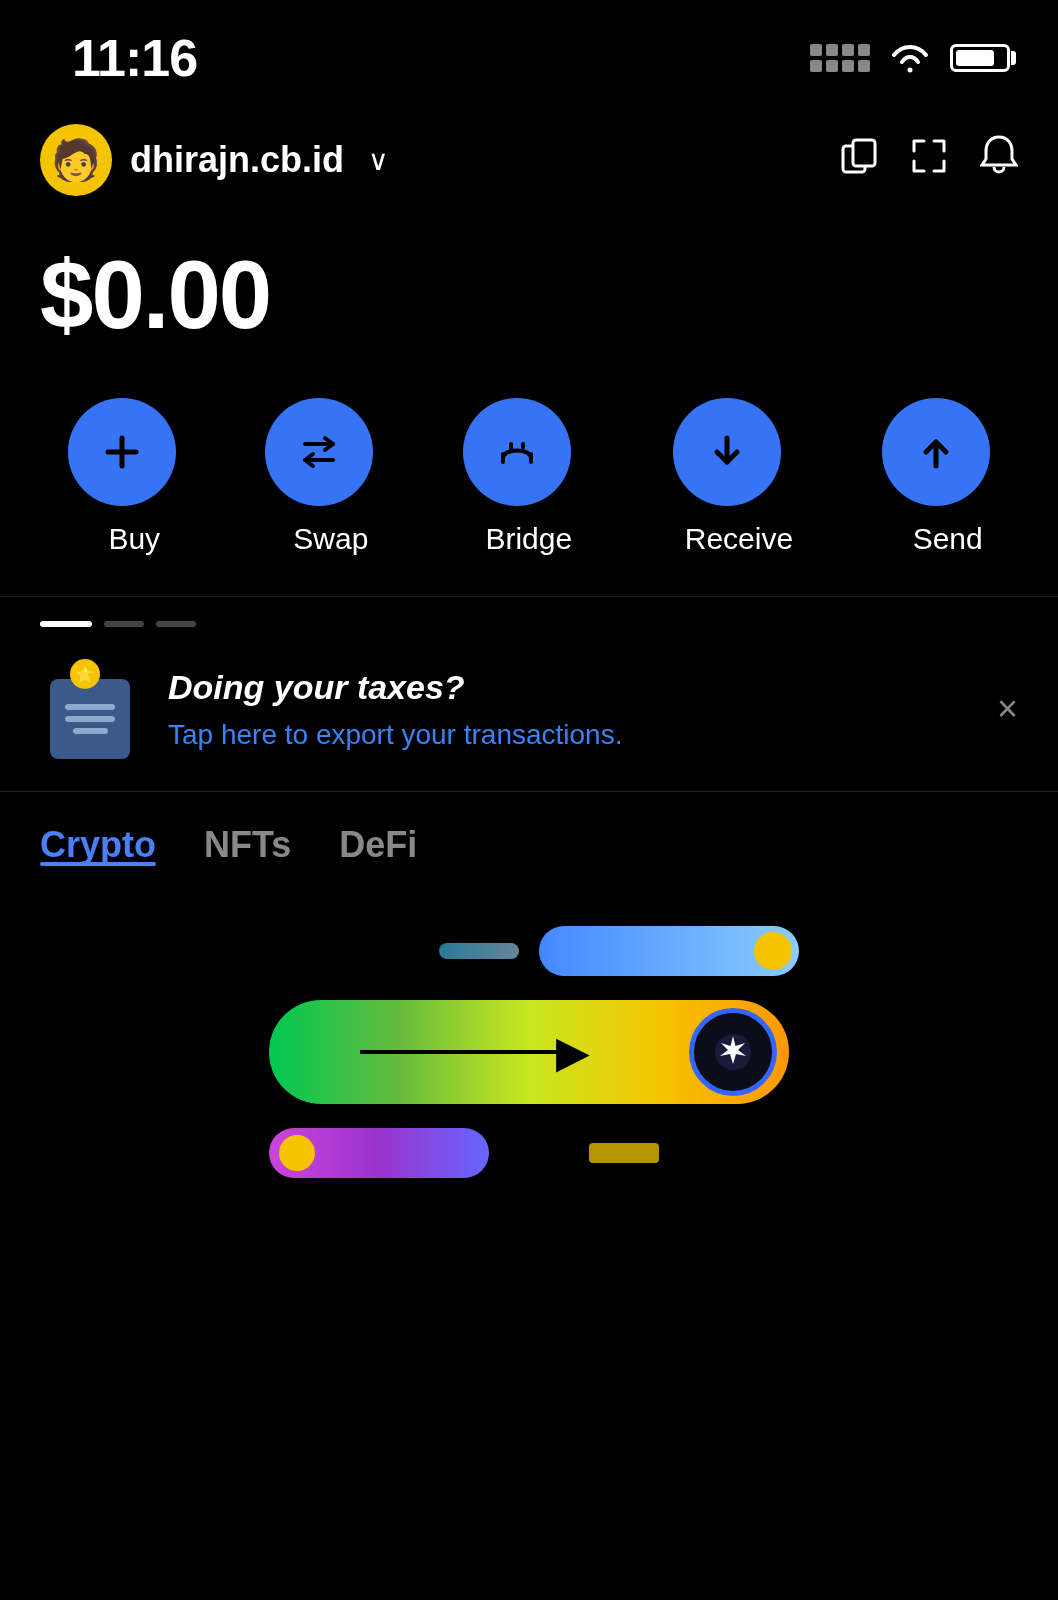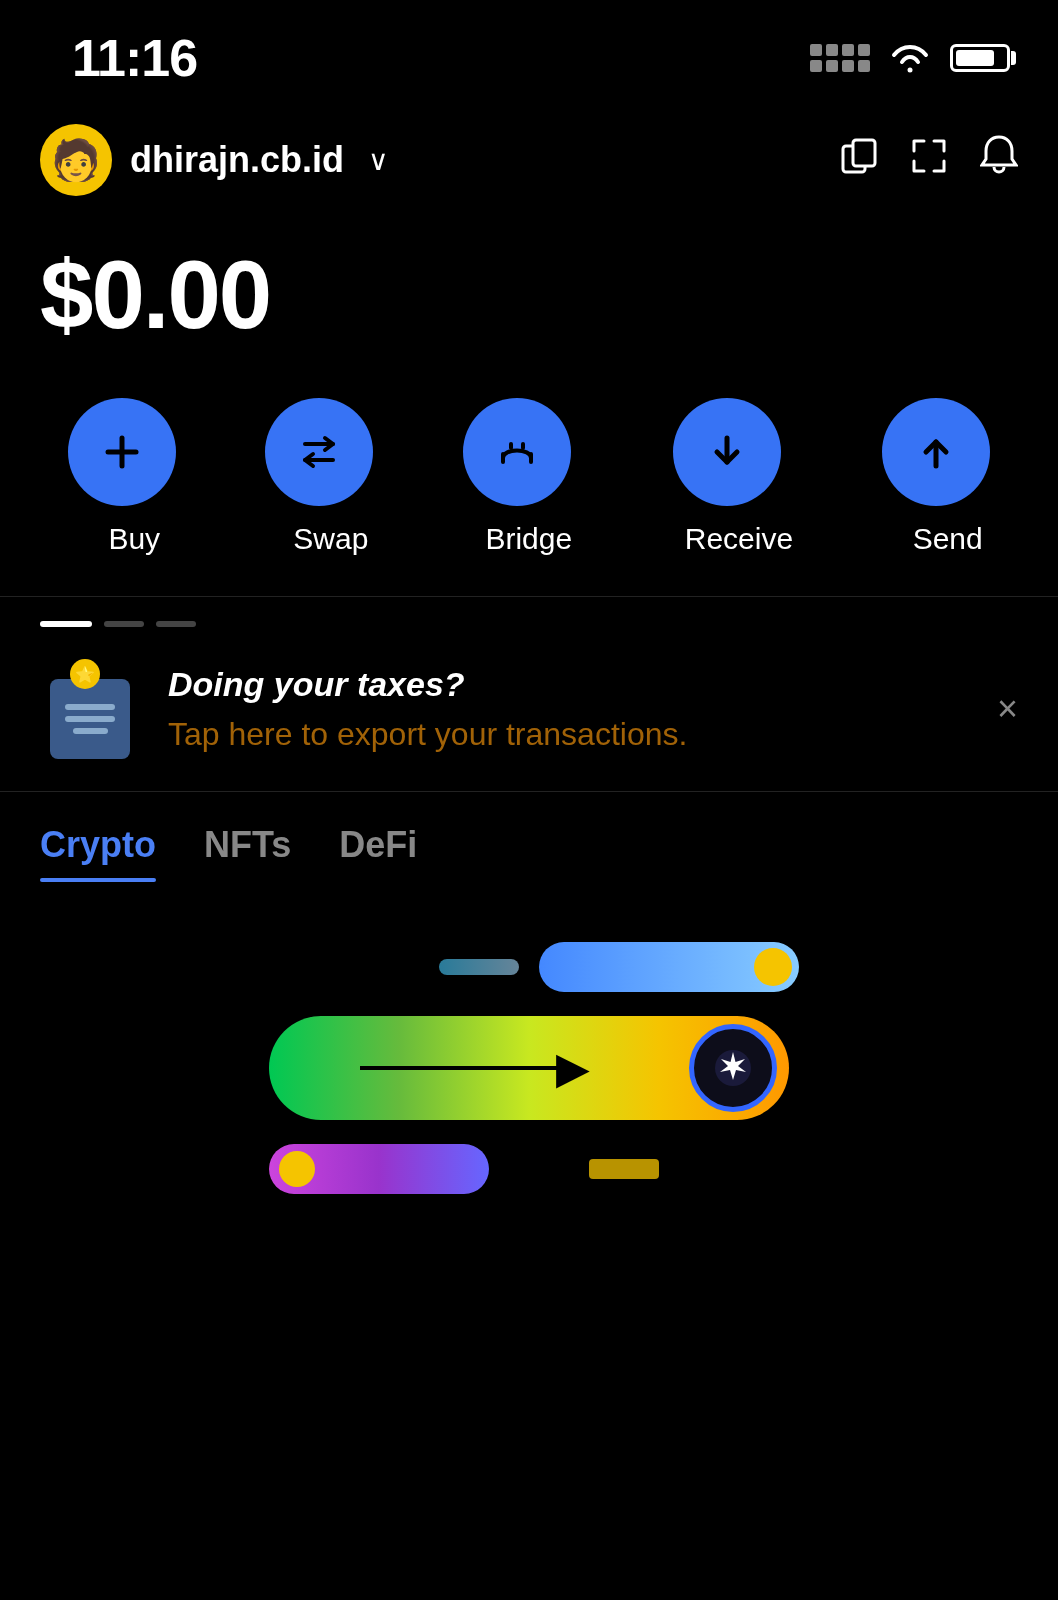--- a/index.html
+++ b/index.html
@@ -251,22 +251,22 @@
 
     .banner-title {
       font-size: 34px;
       font-weight: 700;
       color: #fff;
       margin-bottom: 12px;
       font-style: italic;
     }
 
     .banner-subtitle {
-      font-size: 32px;
-      color: #a16207;
+      font-size: 28px;
+      color: #3b82f6;
     }
 
     .banner-close {
       font-size: 36px;
       color: #888;
       cursor: pointer;
       flex-shrink: 0;
     }
 
     
@@ -278,21 +278,20 @@
       display: flex;
       gap: 48px;
       align-items: center;
     }
 
     .tab-item {
       font-size: 36px;
       font-weight: 600;
       color: #888;
       cursor: pointer;
-      padding-bottom: 16px;
       position: relative;
     }
 
     .tab-item.active {
       color: #4a7ff5;
     }
 
     .tab-item.active::after {
       content: '';
       position: absolute;

